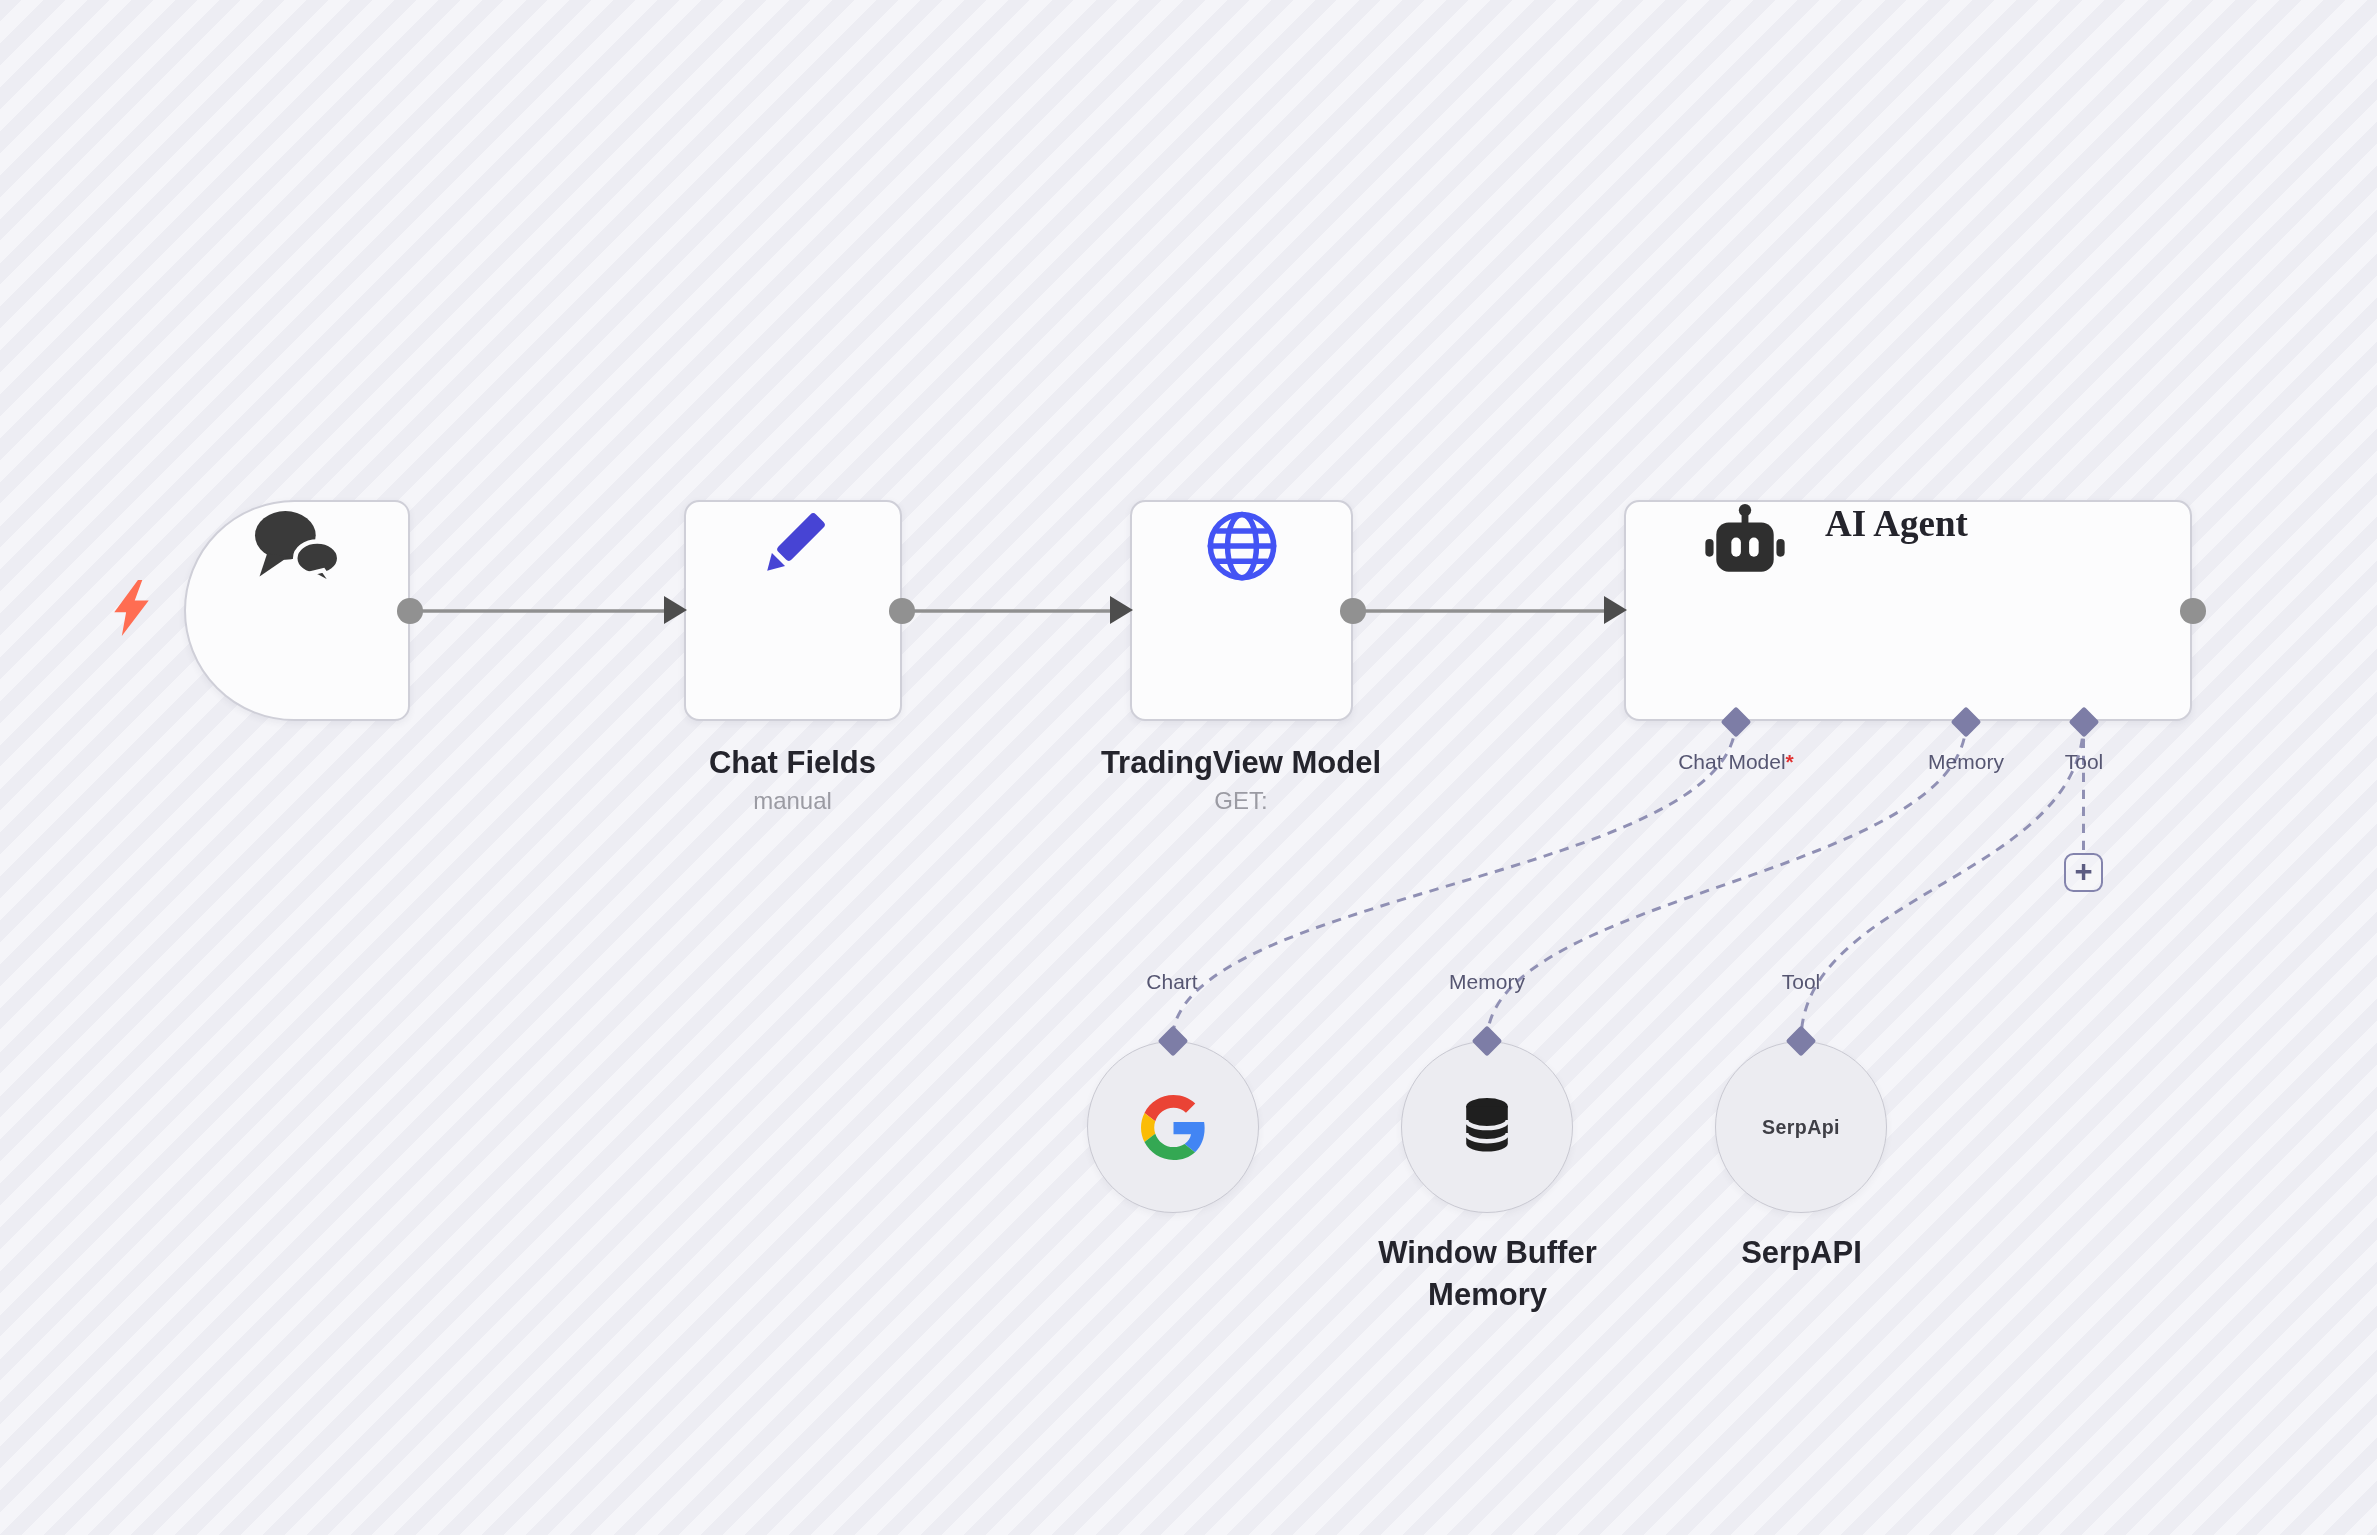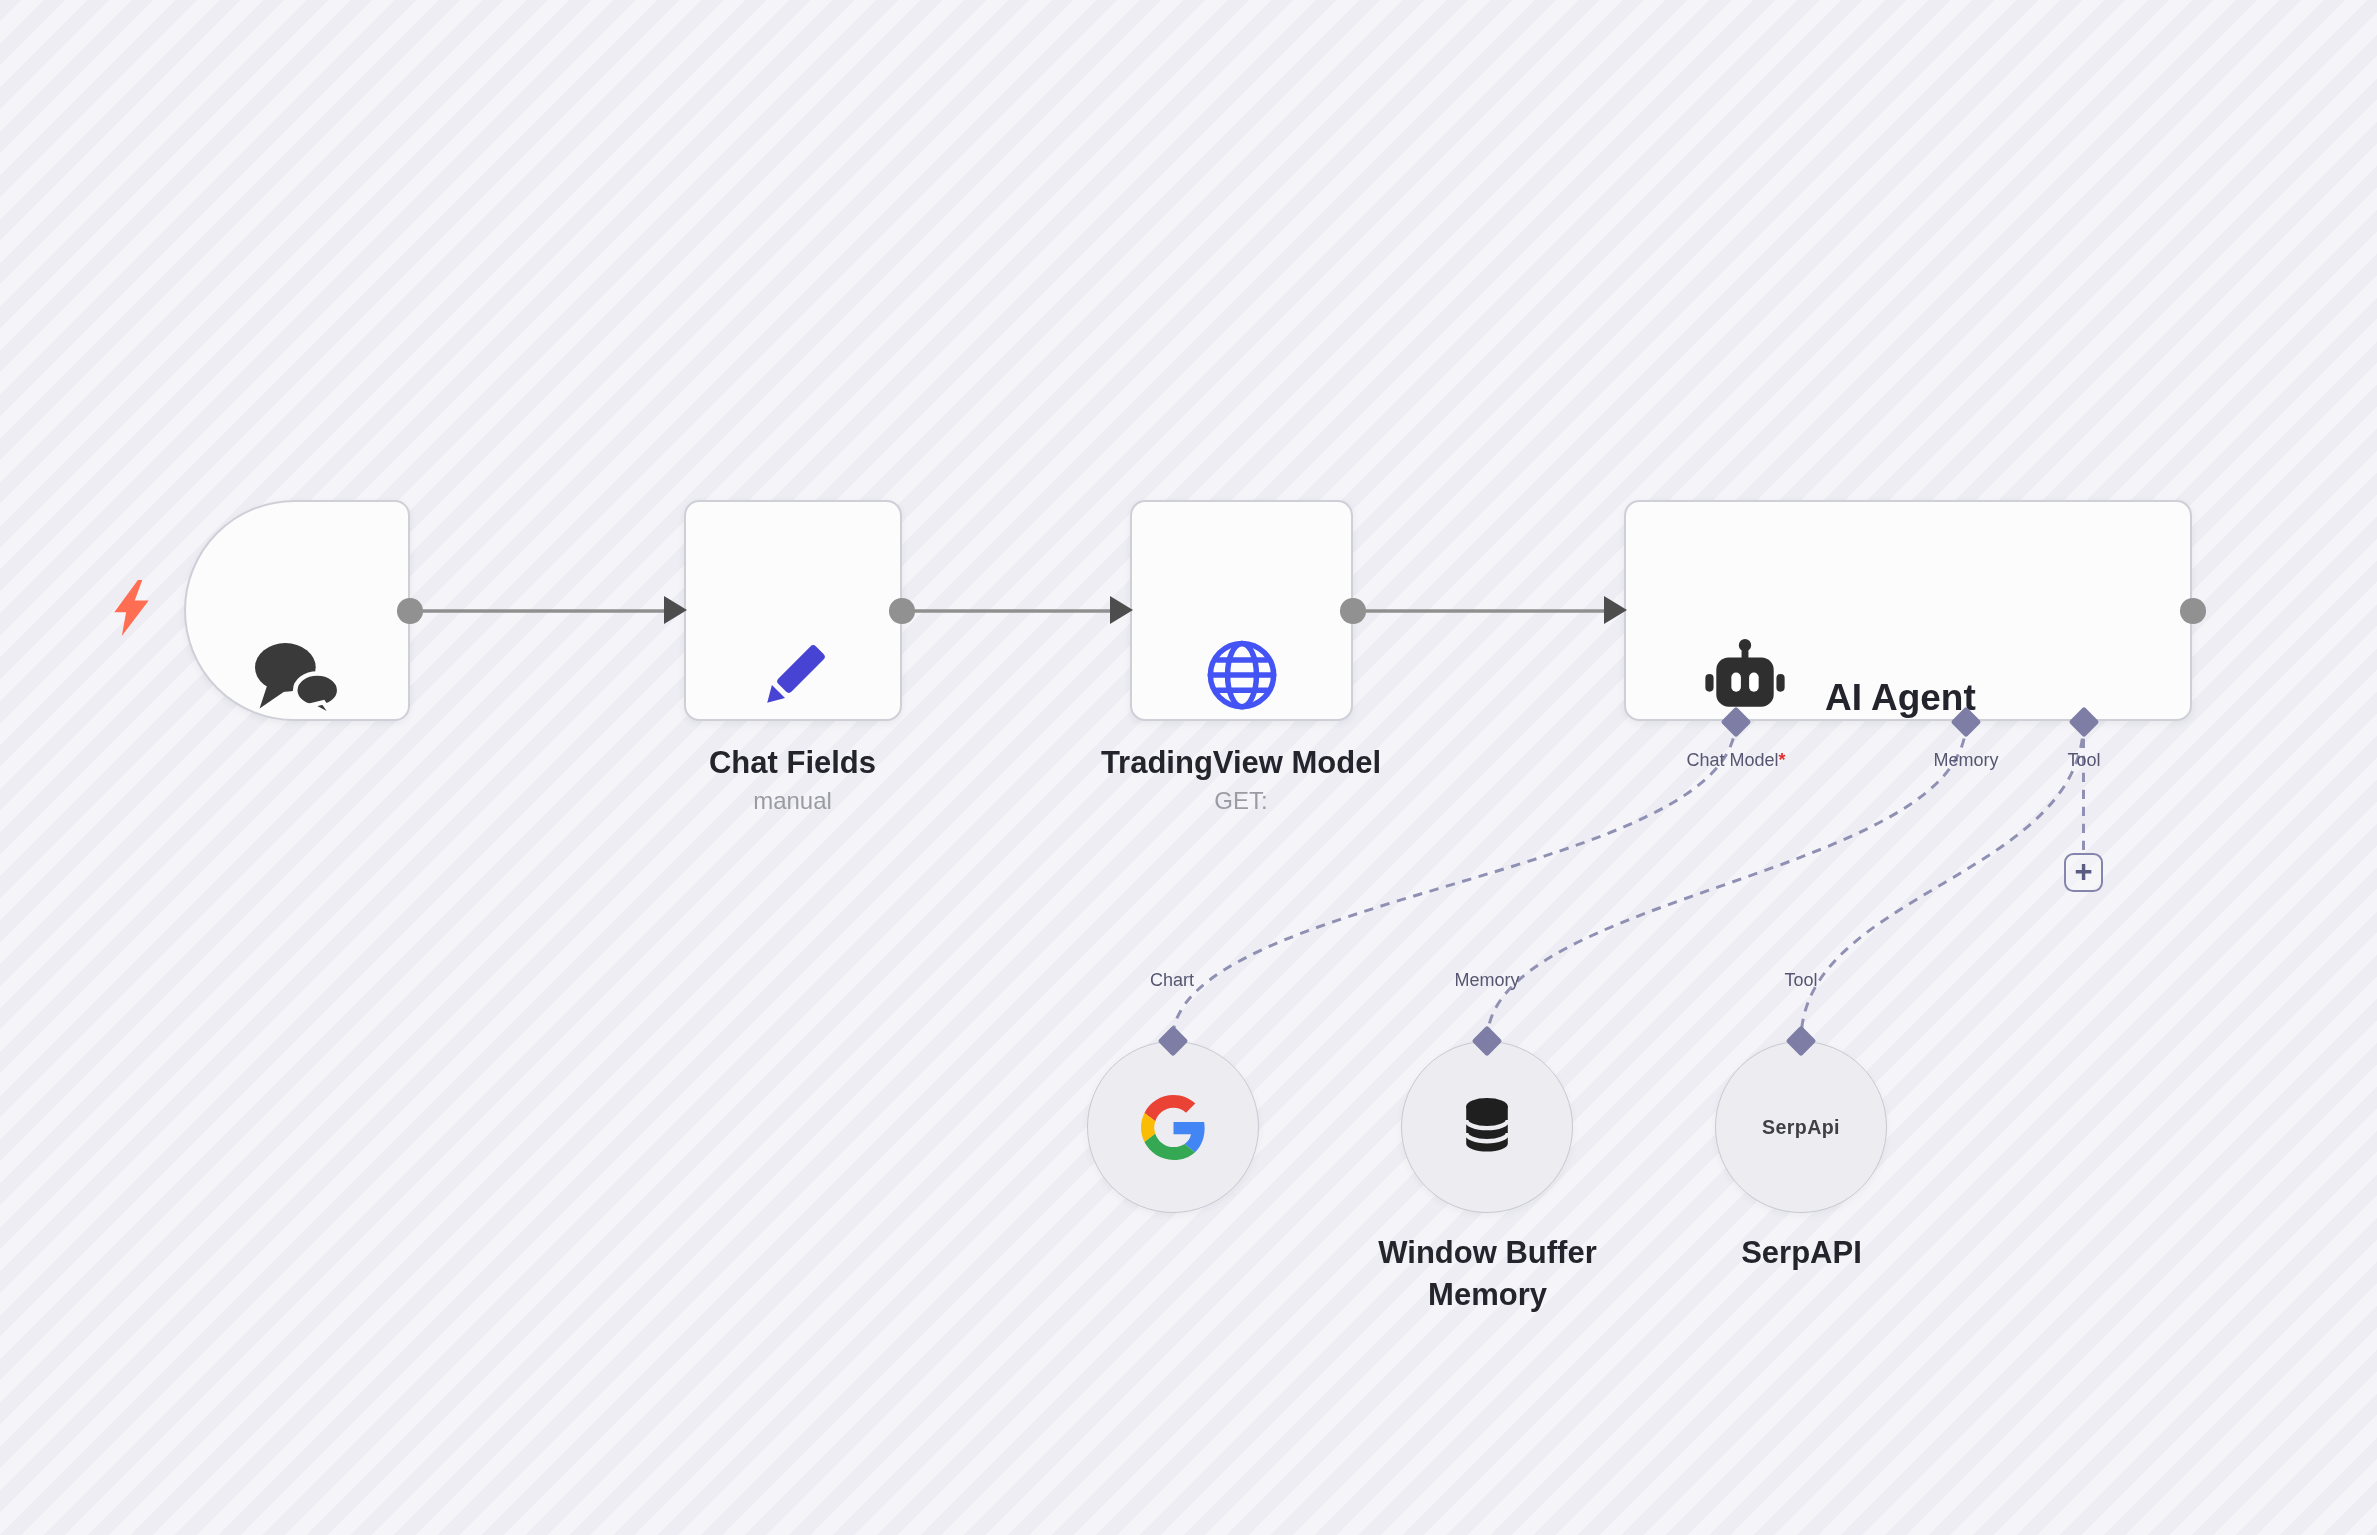--- a/index.html
+++ b/index.html
@@ -28,36 +28,36 @@
     position:relative;width:2377px;height:1536px;
     background:repeating-linear-gradient(135deg,var(--canvas-bg) 0 15.3px,var(--canvas-stripe) 15.3px 31px);
   }
   .wires{position:absolute;left:0;top:0;z-index:1}
   .node{
     position:absolute;z-index:2;
     background:var(--node-bg);
     border:2.1px solid var(--node-border);
     border-radius:15.3px;
     box-shadow:0 2.6px 7.7px rgba(60,60,80,.07);
-    display:flex;align-items:flex-end;justify-content:center;
+    display:flex;align-items:flex-start;justify-content:center;font-family:Liberation Serif, serif;
   }
   .node.trigger{border-radius:112px 15.3px 15.3px 112px}
   .node.agent{justify-content:flex-start;padding-left:75px;gap:36px}
   .agent-title{font-size:37px;font-weight:600;color:var(--title)}
   .node-title{
     position:absolute;z-index:2;text-align:center;
     font-size:31px;font-weight:600;color:var(--title);line-height:1.35;
   }
   .node-subtitle{
     position:absolute;z-index:2;text-align:center;
     font-size:24px;font-weight:400;color:var(--subtitle);
   }
   .port-label{
     position:absolute;z-index:2;text-align:center;
-    font-size:18px;color:var(--portlabel);
+    font-size:21px;color:var(--portlabel);
   }
   .req{color:var(--req);font-weight:700}
   .dot{
     position:absolute;z-index:3;width:25.5px;height:25.5px;border-radius:50%;
     background:var(--dot);
   }
   .arrowhead{
     position:absolute;z-index:3;width:0;height:0;
     border-top:14.5px solid transparent;border-bottom:14.5px solid transparent;
     border-left:23px solid var(--arrowhead);

